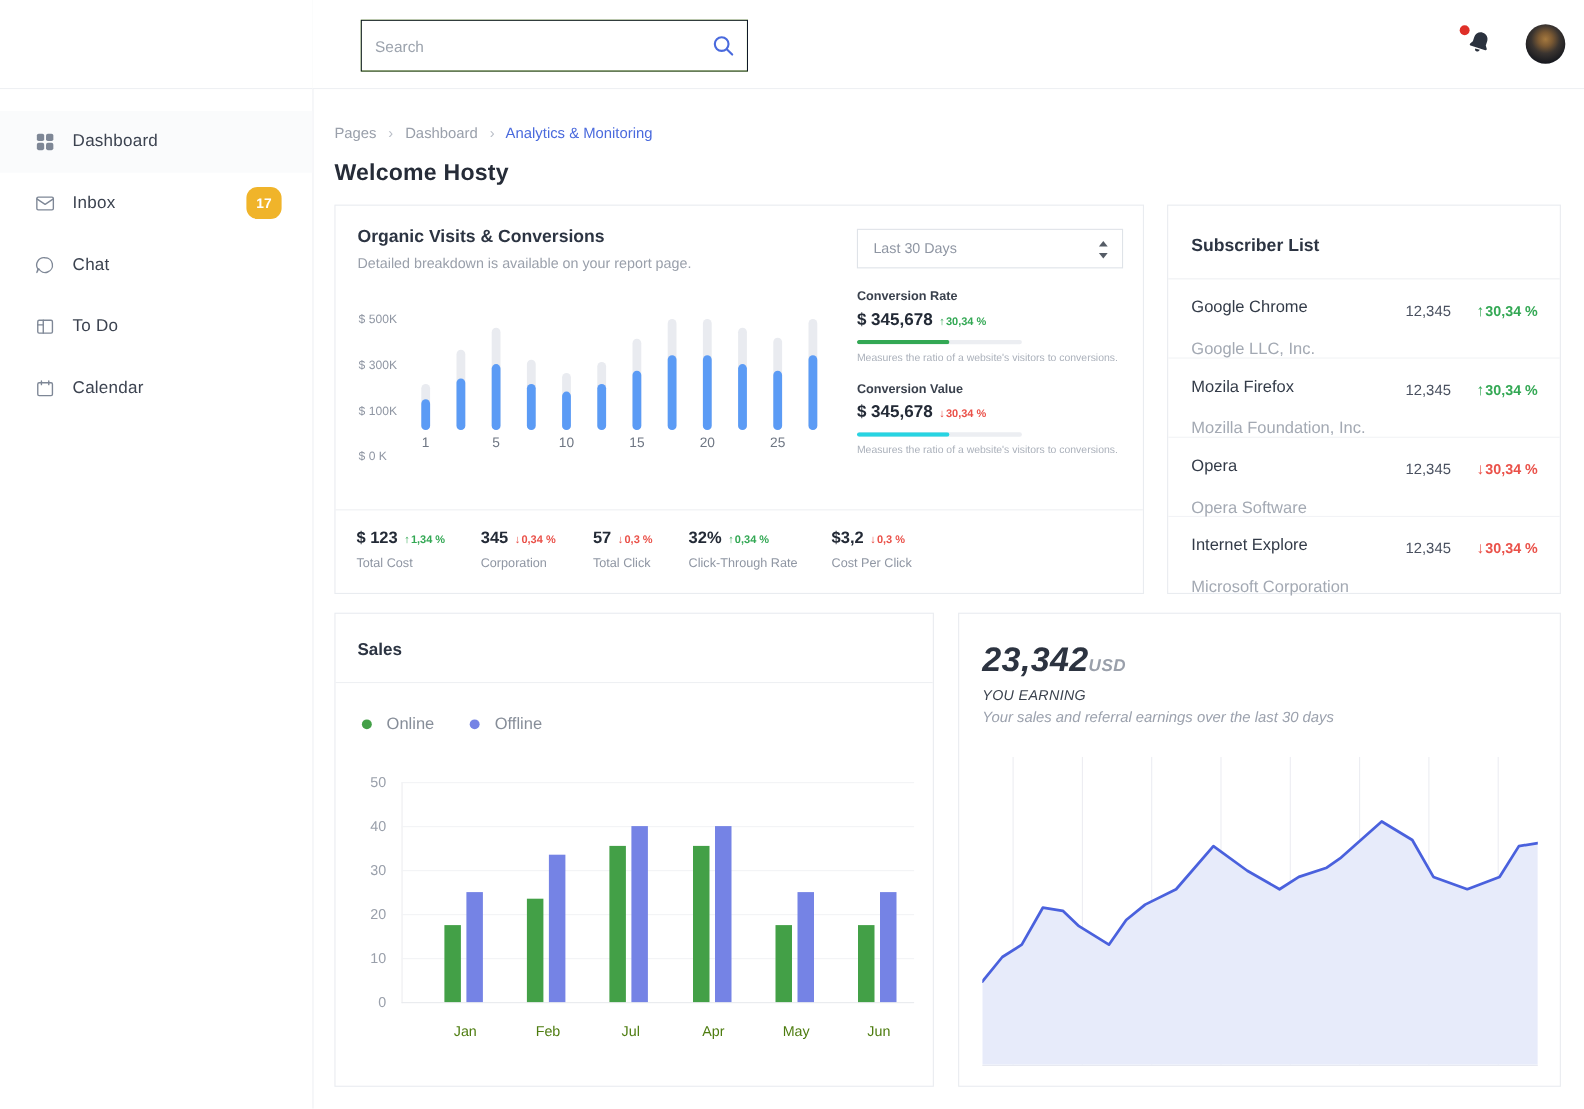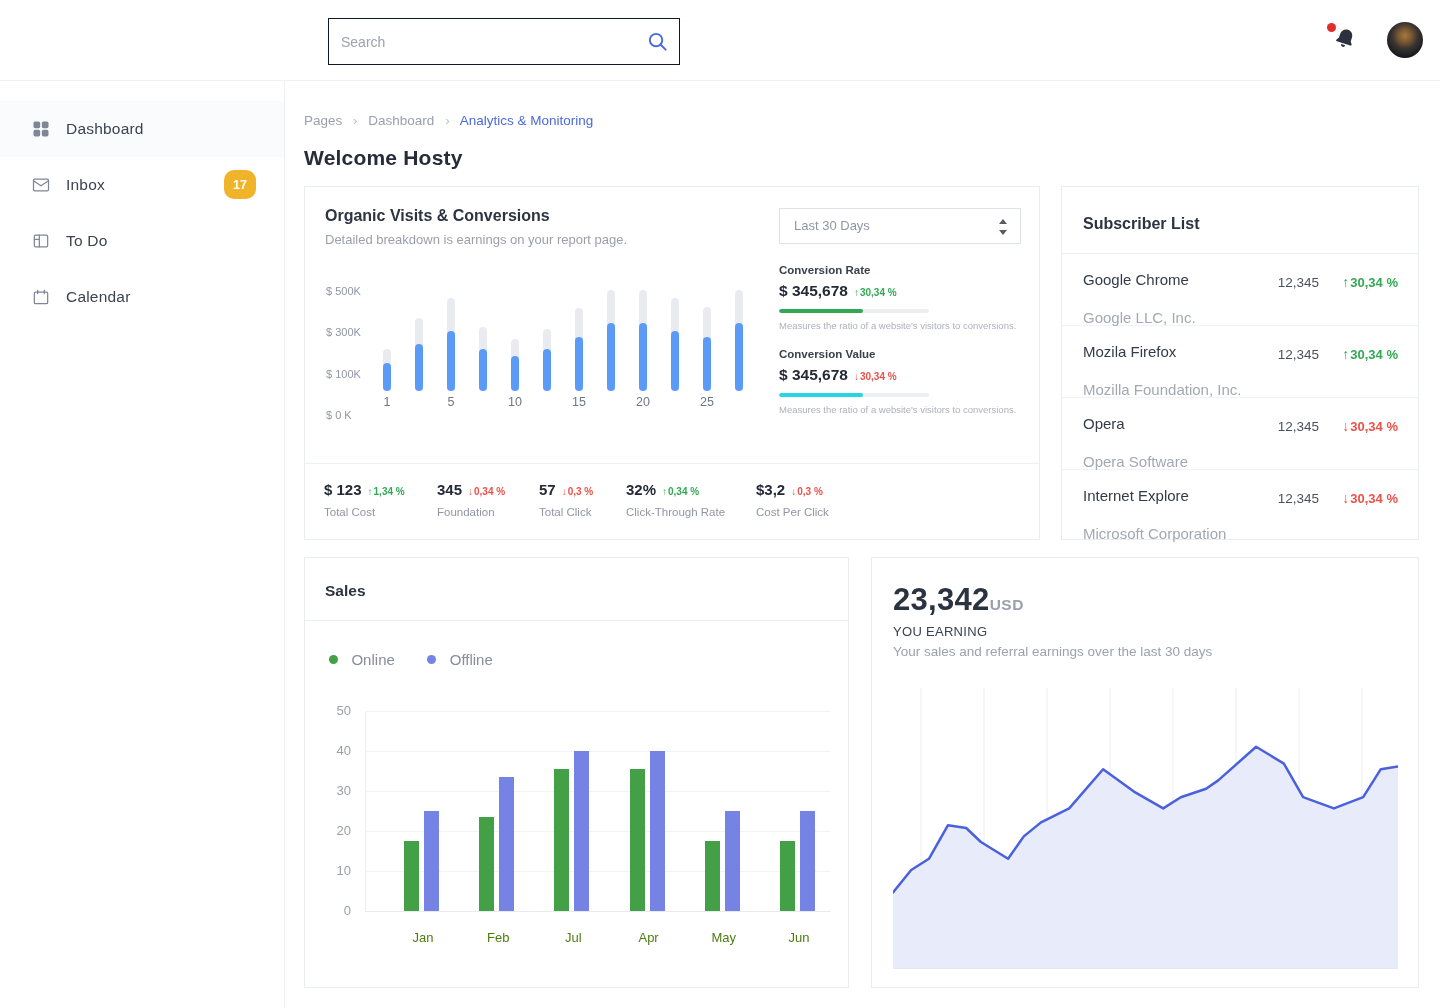--- a/index.html
+++ b/index.html
@@ -34,21 +34,21 @@
   .crumbs .sep{margin:0 7px;color:#b9bec7}
   .crumbs .link{cursor:pointer}
   .crumbs .current{color:#4a6add;cursor:pointer}
   .page-title{position:absolute;left:304px;top:146px;font-size:21px;font-weight:700;color:#262c38;letter-spacing:.2px;}
 
   
   .card{position:absolute;background:#fff;border:1px solid #e9ecf0;box-sizing:border-box;}
   #organic-card{left:304px;top:186px;width:736px;height:354px;}
   #subs-card{left:1061px;top:186px;width:358px;height:354px;}
   #sales-card{left:304px;top:557px;width:545px;height:431px;}
-  #earn-card{left:871px;top:557px;width:548px;height:431px;}
+  #earn-card{left:871px;top:557px;width:548px;height:431px;font-style:italic;}
 
   
   .oc-title{position:absolute;left:20px;top:20px;font-size:16px;font-weight:700;color:#2c3442;}
   .oc-sub{position:absolute;left:20px;top:45px;font-size:13px;color:#9aa0ab;}
   .oc-select{position:absolute;left:474px;top:21px;width:242px;height:36px;border:1px solid #dfe3e8;background:#fff;
        cursor:pointer;box-sizing:border-box;}
   .oc-select .sel-text{position:absolute;left:14px;top:9px;font-size:13px;color:#8f96a3;}
   .caret{position:absolute;right:12px;top:9px;width:9px;height:18px;}
   .caret i{position:absolute;left:0;width:0;height:0;border-left:4.5px solid transparent;border-right:4.5px solid transparent;}
   .caret .up{top:1px;border-bottom:5px solid #555c66;}
@@ -126,20 +126,28 @@
       <span class="sic">
         <svg viewBox="0 0 24 24" width="20" height="20" fill="none" stroke="#7e8796" stroke-width="1.5" stroke-linecap="round" stroke-linejoin="round">
           <rect x="3" y="5" width="18" height="14" rx="1.5"></rect>
             <path d="M3 7l9 6 9-6"></path>
         </svg>
       </span>
       <span class="slabel">Inbox</span>
       <span class="side-badge">17</span>
     </div>
 
+    <div class="side-item">
+      <span class="sic">
+        <svg viewBox="0 0 24 24" width="20" height="20" fill="none" stroke="#7e8796" stroke-width="1.5" stroke-linecap="round" stroke-linejoin="round">
+          <path d="M12 4a8 8 0 1 1-6.9 12L3 20l1.2-3.6A8 8 0 0 1 12 4z"></path>
+        </svg>
+      </span>
+      <span class="slabel">Chat</span>
+    </div>
 
     <div class="side-item">
       <span class="sic">
         <svg viewBox="0 0 24 24" width="20" height="20" fill="none" stroke="#7e8796" stroke-width="1.5" stroke-linecap="round" stroke-linejoin="round">
           <rect x="4" y="5" width="16" height="14" rx="1.5"></rect>
             <line x1="10" y1="5" x2="10" y2="19"></line>
             <line x1="4" y1="10" x2="10" y2="10"></line>
         </svg>
       </span>
       <span class="slabel">To Do</span>
@@ -185,21 +193,21 @@
   <span class="link">Pages</span>
   <span class="sep">›</span>
   <span class="link">Dashboard</span>
   <span class="sep">›</span>
   <span class="current">Analytics &amp; Monitoring</span>
 </div>
 <div class="page-title">Welcome Hosty</div>
 
 <div class="card" id="organic-card">
   <div class="oc-title">Organic Visits &amp; Conversions</div>
-  <div class="oc-sub">Detailed breakdown is earnings on your report page.</div>
+  <div class="oc-sub">Detailed breakdown is available on your report page.</div>
   <div class="oc-select">
     <span class="sel-text">Last 30 Days</span>
     <span class="caret">
         <i class="up"></i>
         <i class="dn"></i>
       </span>
   </div>
 
   <div id="organic-bars">
       <div class="obar" style="left: 4px; height: 42px; background: rgb(233, 235, 240);"></div>
@@ -251,21 +259,21 @@
   </div>
 
   <div class="oc-divider"></div>
 
   <div class="stat" style="left:19px">
     <div class="svalue"><span>$ 123</span><span class="chg up"><span class="a">↑</span><span>1,34 %</span></span></div>
     <div class="slab">Total Cost</div>
   </div>
   <div class="stat" style="left:132px">
     <div class="svalue"><span>345</span><span class="chg down"><span class="a">↓</span><span>0,34 %</span></span></div>
-    <div class="slab">Foundation</div>
+    <div class="slab">Corporation</div>
   </div>
   <div class="stat" style="left:234px">
     <div class="svalue"><span>57</span><span class="chg down"><span class="a">↓</span><span>0,3 %</span></span></div>
     <div class="slab">Total Click</div>
   </div>
   <div class="stat" style="left:321px">
     <div class="svalue"><span>32%</span><span class="chg up"><span class="a">↑</span><span>0,34 %</span></span></div>
     <div class="slab">Click-Through Rate</div>
   </div>
   <div class="stat" style="left:451px">

